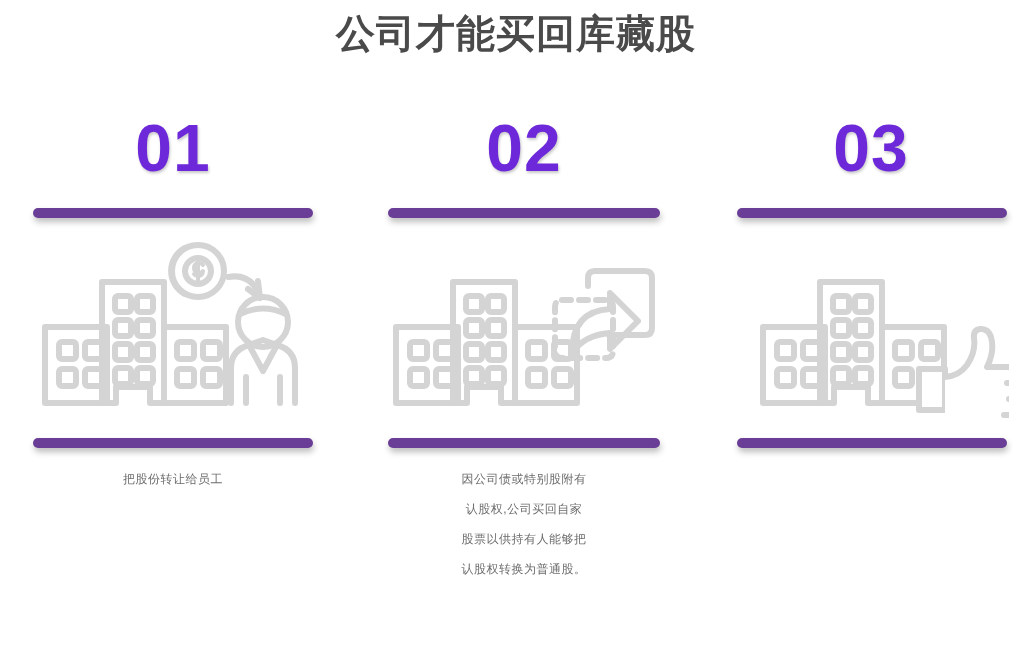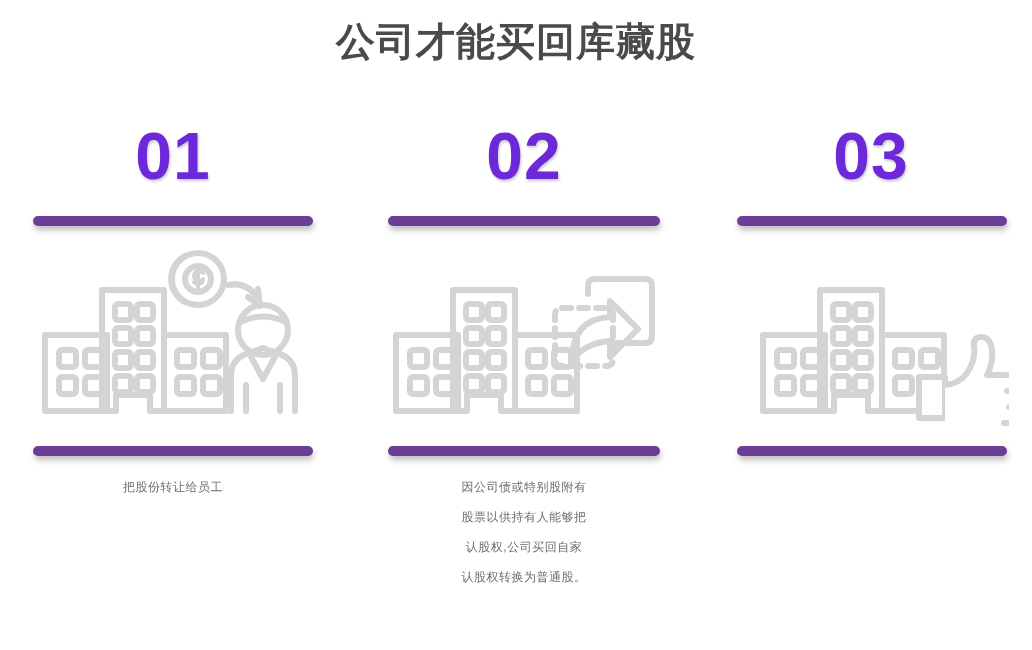--- a/index.html
+++ b/index.html
@@ -11,21 +11,20 @@
     height: 650px;
     background: #ffffff;
     font-family: "Liberation Sans", "DejaVu Sans", sans-serif;
     overflow: hidden;
     position: relative;
   }
   .page {
     position: relative;
     width: 1032px;
     height: 518px;
-    margin-top: 8px;
   }
 
   
   .title {
     position: absolute;
     top: 6px;
     left: 0;
     width: 1032px;
     text-align: center;
     font-size: 39px;
@@ -208,22 +207,22 @@
           <path d="M176 62 h44 q7 0 7 7 v44 q0 7 -7 7 h-44 q-7 0 -7 -7 v-44 q0 -7 7 -7 z" stroke-dasharray="9 8"></path>
 
           <path d="M186 115 q0 -42 38 -44 v-16 l28 28 l-28 28 v-16 q-26 2 -38 20 z"></path>
         </svg>
       </div>
 
       <div class="rule rule-bottom"></div>
 
       <div class="caption">
         <span class="line">因公司债或特别股附有</span>
+        <span class="line">认股权,公司买回自家</span>
         <span class="line">股票以供持有人能够把</span>
-        <span class="line">认股权,公司买回自家</span>
         <span class="line">认股权转换为普通股。</span>
       </div>
     </div>
 
     <div class="col col-3">
       <div class="num">03</div>
       <div class="rule rule-top"></div>
 
       <div class="icon-wrap">
         <svg width="276" height="180" viewBox="0 0 276 180" fill="none" stroke="#d4d4d4" stroke-width="6" stroke-linejoin="round" stroke-linecap="round">

